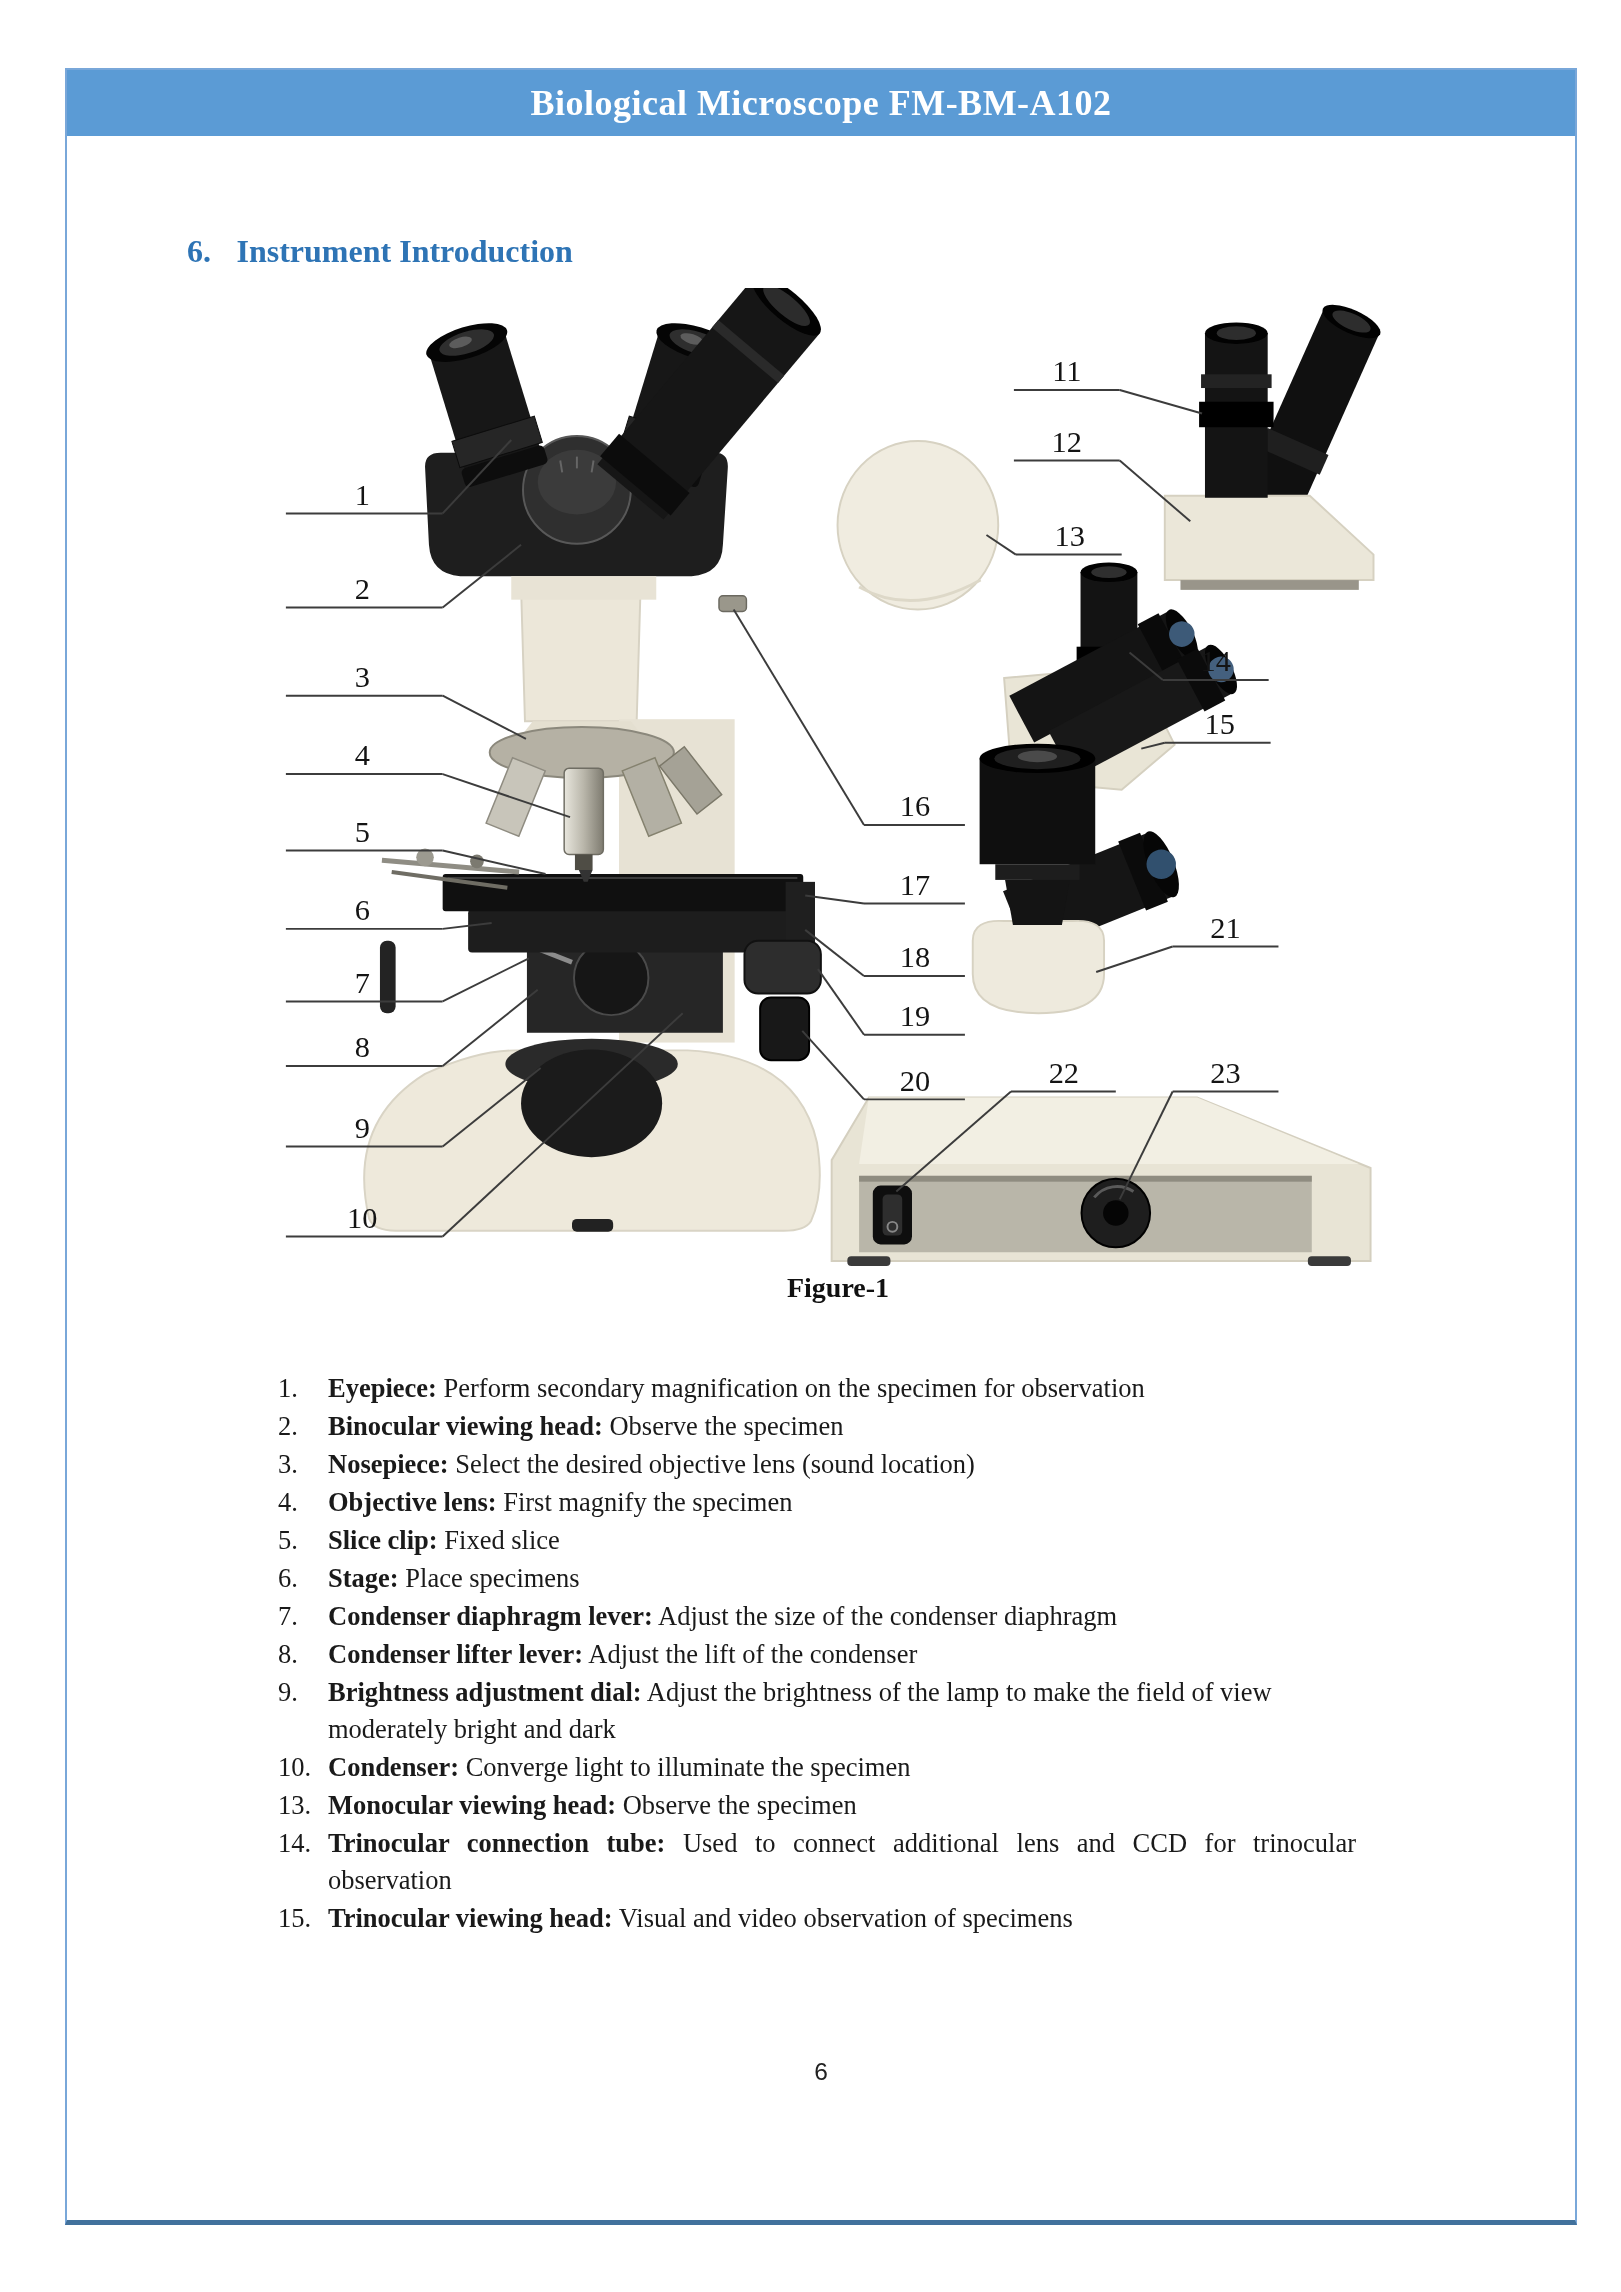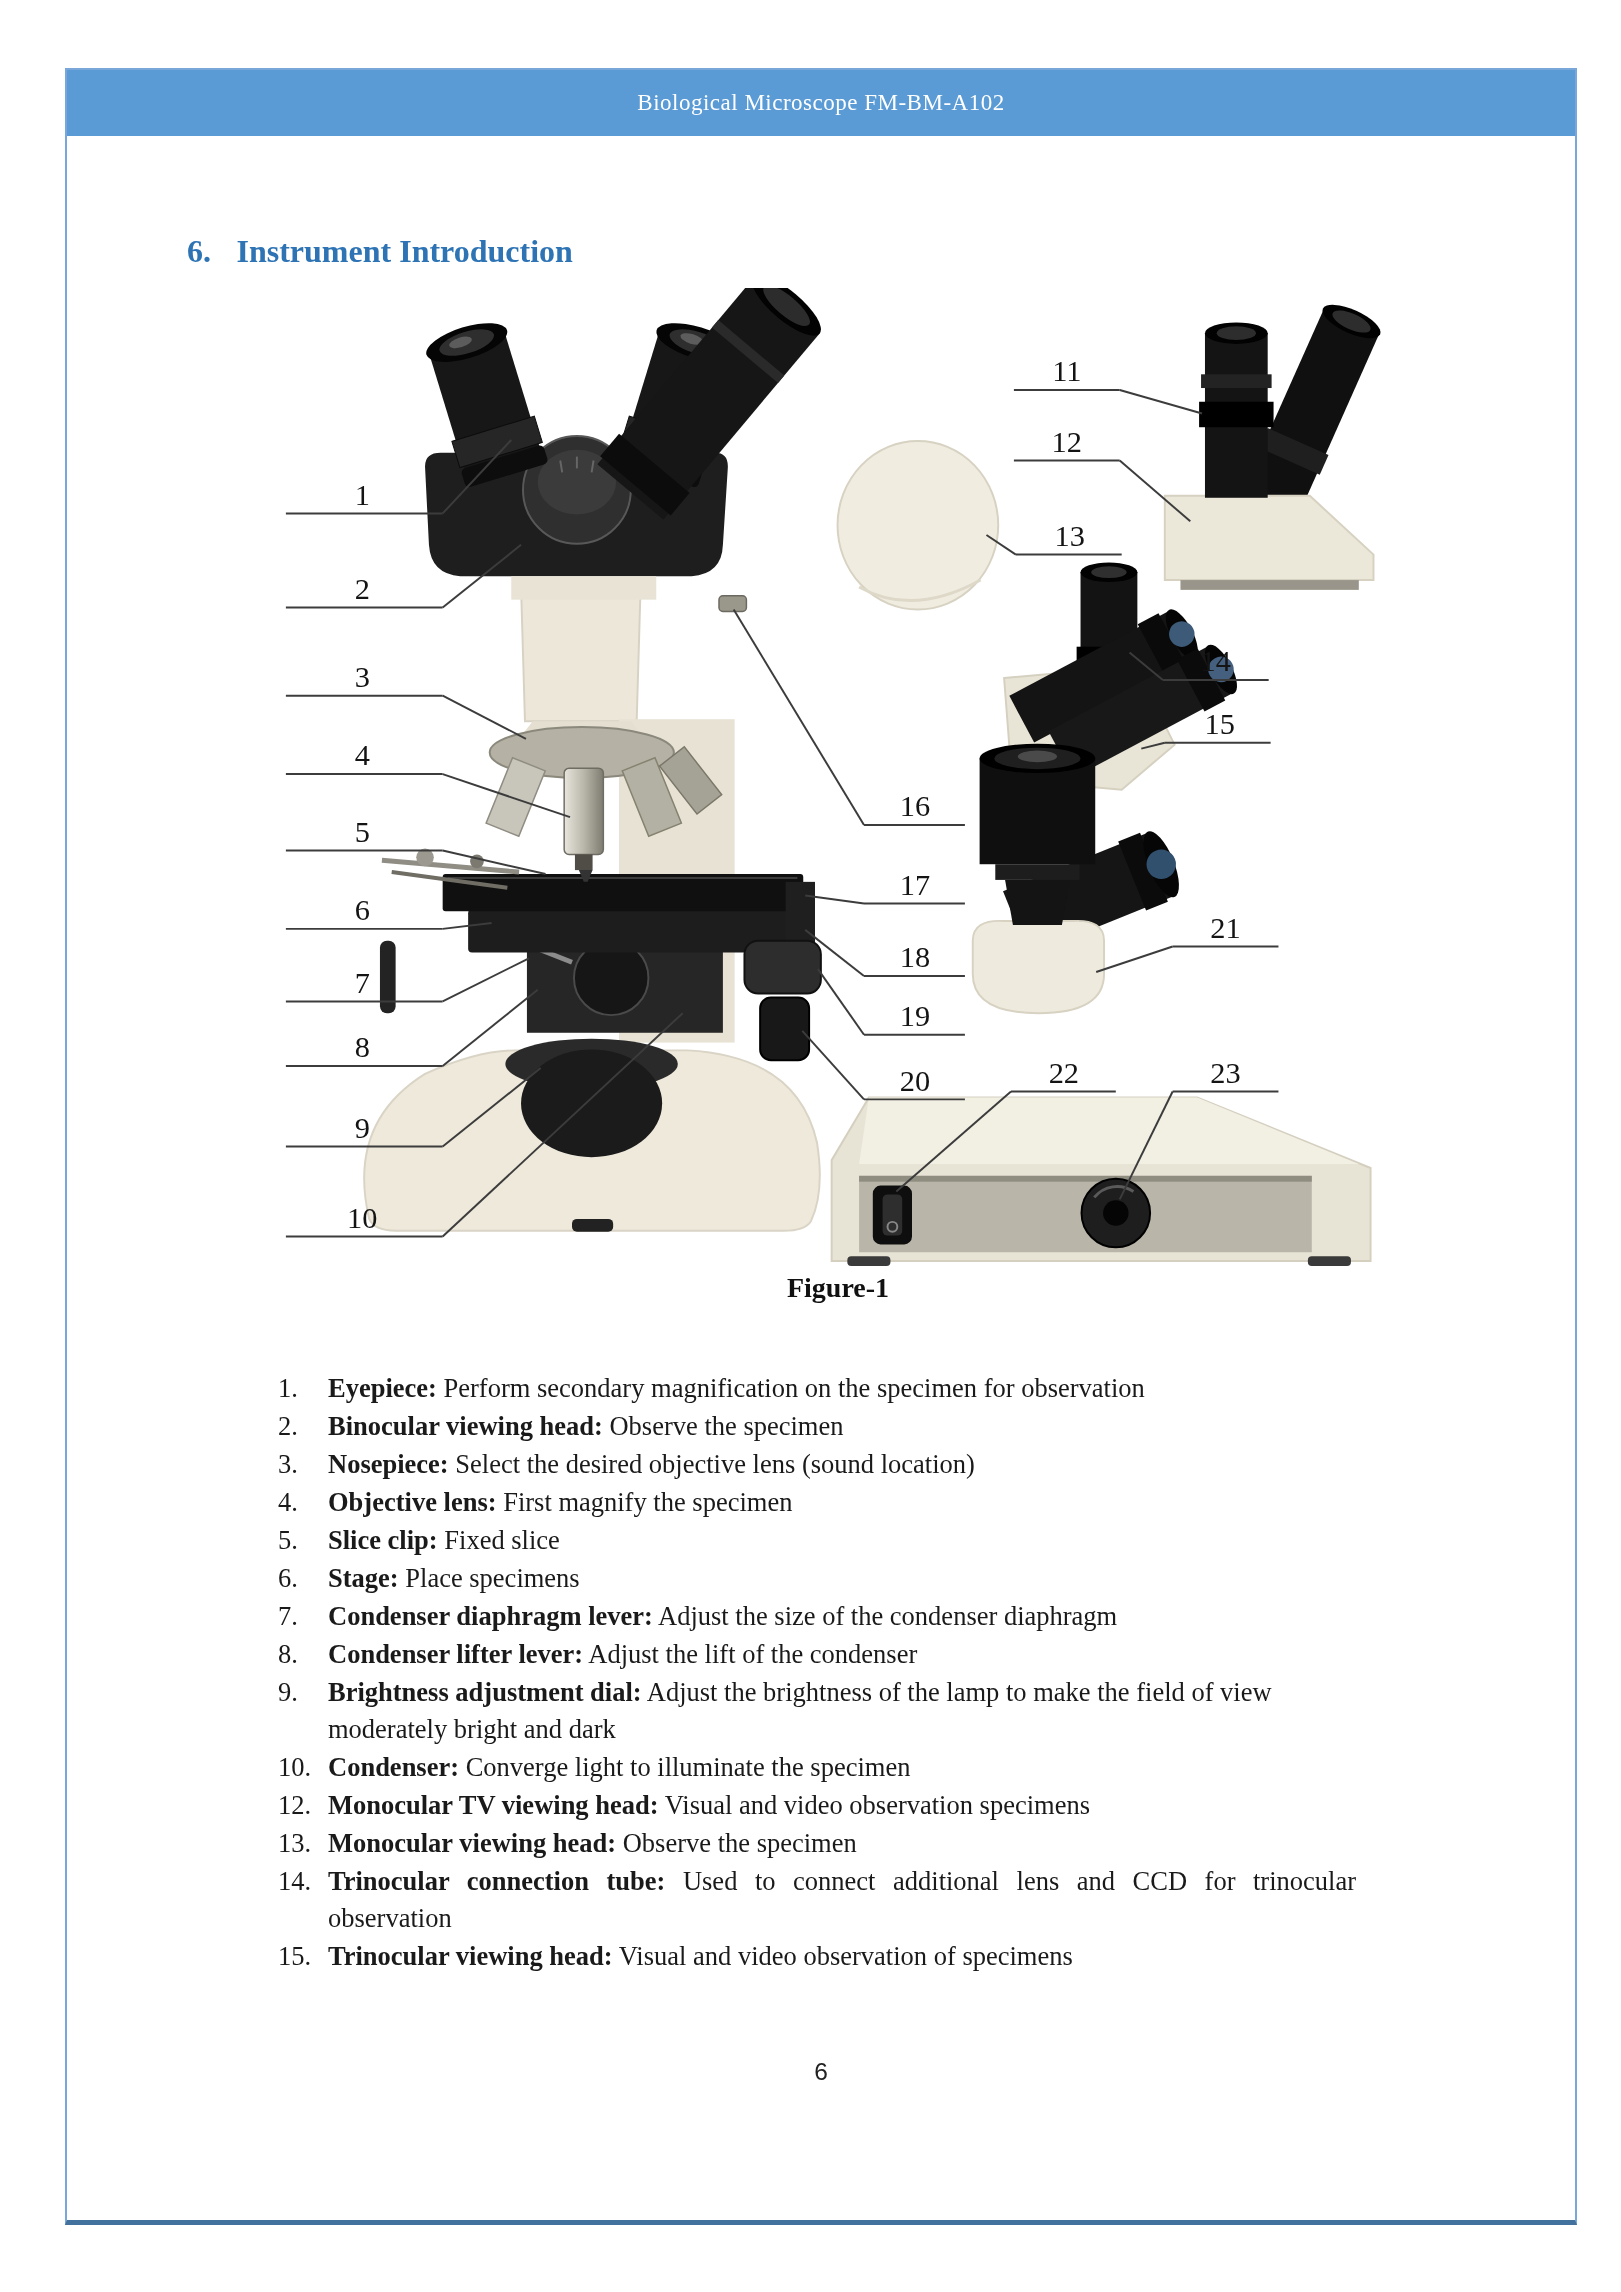--- a/index.html
+++ b/index.html
@@ -2,21 +2,21 @@
 <html><head>
 <meta charset="utf-8">
 <style>
   * { margin:0; padding:0; box-sizing:border-box; }
   html,body { background:#ffffff; }
   body { width:1621px; height:2293px; position:relative; font-family:"Liberation Serif", serif; color:#1a1a1a; overflow:hidden; }
   .frame { position:absolute; left:65px; top:68px; width:1512px; height:2157px; background:#fff;
            border:2px solid #79a7d9; border-bottom:5.9px solid #41719c; }
   .band { position:absolute; left:0; top:0; width:100%; height:66px; background:#5b9bd5;
           display:flex; align-items:center; justify-content:center; }
-  .band-title { color:#ffffff; font-size:23px; font-weight:normal; letter-spacing:0.5px;text-align:right; }
+  .band-title { color:#ffffff; font-size:36px; font-weight:bold; letter-spacing:0.5px;text-align:right; }
   .heading { position:absolute; left:120px; top:163px; font-size:32px; font-weight:bold; color:#2e74b5; }
   .heading .hnum { margin-right:25.5px; }
   .figwrap { position:absolute; left:165px; top:218px; width:1166px; height:980px; }
   .caption { position:absolute; left:0; top:1202px; width:100%; text-align:center;
              font-size:28px; font-weight:bold; color:#111;padding-left:34px; }
   .plist { position:absolute; left:211px; top:1300px; width:1078px; font-size:26.5px; }
   .row { display:flex; line-height:37px; margin-bottom:1px; }
   .row .num { flex:0 0 50px; width:50px; }
   .row .bodytext { flex:1; }
   .row.justify .bodytext { text-align:justify; }
@@ -301,24 +301,20 @@
       </div>
     <div class="row">
         <span class="num">9.</span>
         <span class="bodytext"><b>Brightness adjustment dial:</b> <span>Adjust the brightness of the lamp to make the field of view moderately bright and dark</span></span>
       </div>
     <div class="row">
         <span class="num">10.</span>
         <span class="bodytext"><b>Condenser:</b> <span>Converge light to illuminate the specimen</span></span>
       </div>
     <div class="row">
-        <span class="num">12.</span>
-        <span class="bodytext"><b>Monocular TV viewing head:</b> <span>Visual and video observation specimens</span></span>
-      </div>
-    <div class="row">
         <span class="num">13.</span>
         <span class="bodytext"><b>Monocular viewing head:</b> <span>Observe the specimen</span></span>
       </div>
     <div class="row justify">
         <span class="num">14.</span>
         <span class="bodytext"><b>Trinocular connection tube:</b> <span>Used to connect additional lens and CCD for trinocular observation</span></span>
       </div>
     <div class="row">
         <span class="num">15.</span>
         <span class="bodytext"><b>Trinocular viewing head:</b> <span>Visual and video observation of specimens</span></span>

